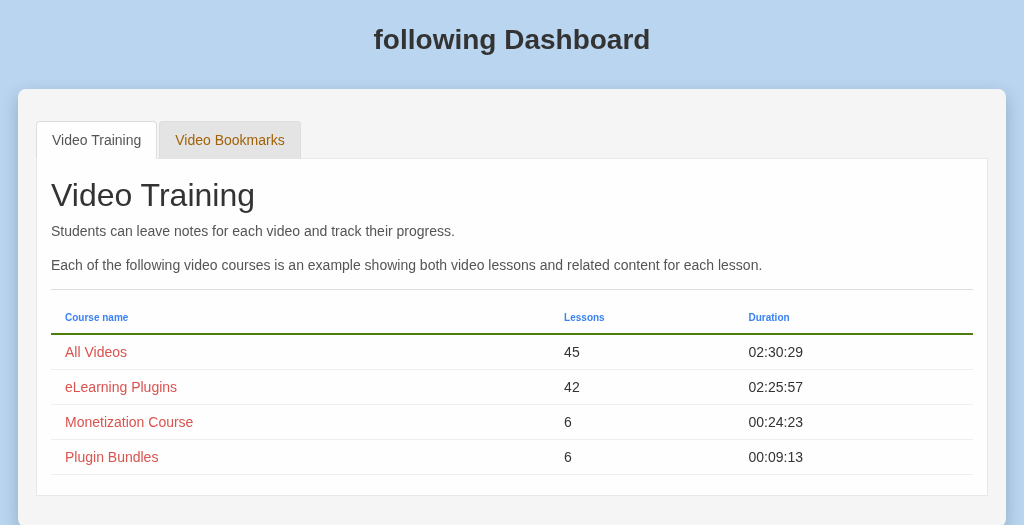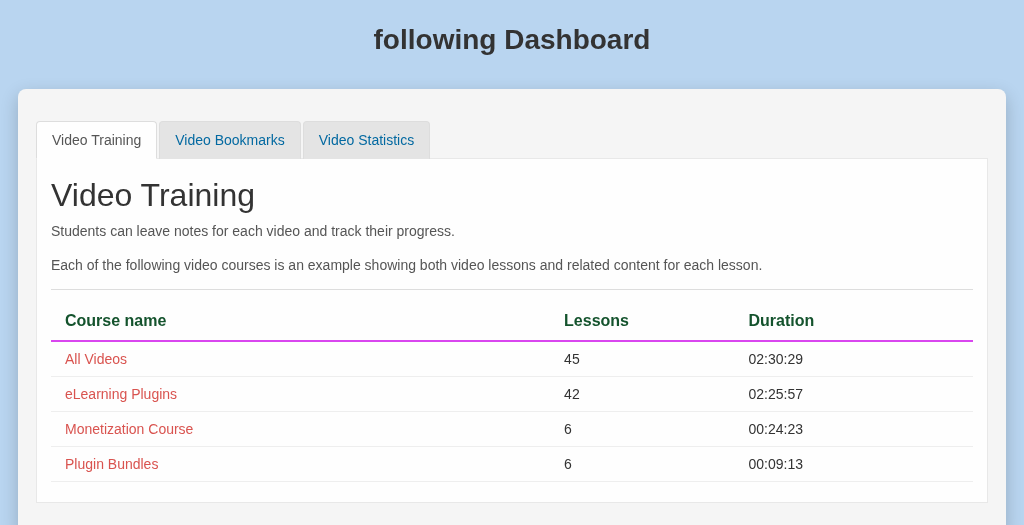--- a/index.html
+++ b/index.html
@@ -31,21 +31,21 @@
     .tabs {
       display: flex;
       border-bottom: 1px solid #e8e8e8;
     }
     .tab {
       padding: 10px 15px;
       font-size: 14px;
       background: #e4e4e4;
       border: 1px solid #ddd;
       border-bottom: none;
-      color: #0369a1;
+      color: #a16207;
       cursor: pointer;
       margin-right: 2px;
       border-top-left-radius: 4px;
       border-top-right-radius: 4px;
       position: relative;
       top: 1px;
     }
     .tab.active {
       background: #fefefe;
       color: #555;
@@ -73,25 +73,25 @@
       border: none;
       border-top: 1px solid #ddd;
       margin: 8px 0 12px 0;
     }
     table {
       width: 100%;
       border-collapse: collapse;
     }
     th {
       text-align: left;
-      font-size: 16px;
+      font-size: 10px;
       font-weight: 700;
-      color: #14532d;
+      color: #3b82f6;
       padding: 10px 6px;
-      border-bottom: 2px solid #d946ef;
+      border-bottom: 2px solid #4d7c0f;
     }
     td {
       font-size: 14px;
       color: #333;
       padding: 9px 6px;
       border-bottom: 1px solid #eee;
     }
     td a {
       color: #d9534f;
       text-decoration: none;
@@ -102,21 +102,20 @@
   </style>
 </head>
 <body>
 
 <h1 class="page-title">following Dashboard</h1>
 
 <div class="panel">
   <div class="tabs">
     <div class="tab active">Video Training</div>
     <div class="tab">Video Bookmarks</div>
-    <div class="tab">Video Statistics</div>
   </div>
   <div class="tab-content">
     <h2 class="content-title">Video Training</h2>
     <p class="content-desc">Students can leave notes for each video and track their progress.</p>
     <p class="content-desc">Each of the following video courses is an example showing both video lessons and related content for each lesson.</p>
     <hr class="divider">
     <table>
       <thead>
         <tr>
           <th>Course name</th>

